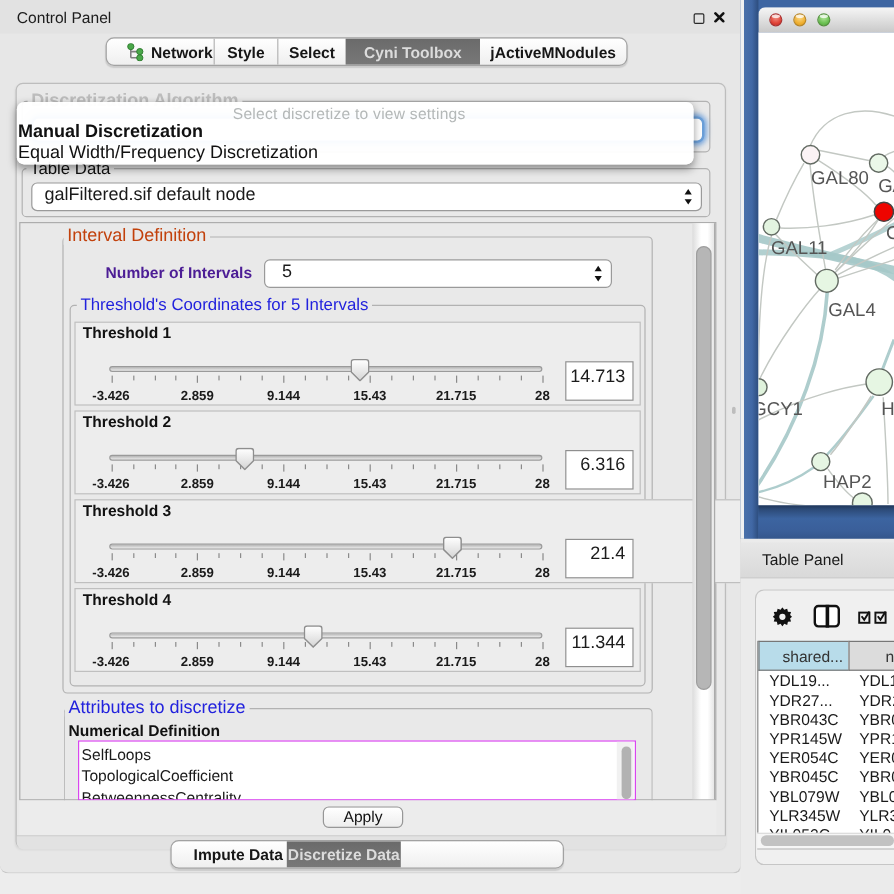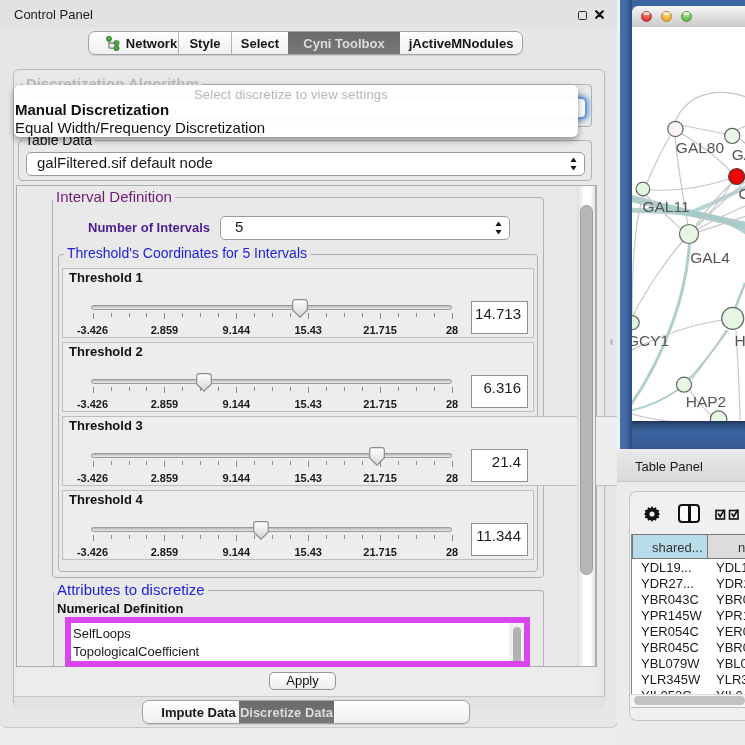--- a/index.html
+++ b/index.html
@@ -61,21 +61,21 @@
           <svg width="7" height="14" viewBox="0 0 7 14">
             <path d="M3.5 0.5 L6.5 5 H0.5 Z" fill="#111"></path>
             <path d="M3.5 13.5 L6.5 9 H0.5 Z" fill="#111"></path>
           </svg>
         </div>
     </div>
 
     <div class="abs" style="left:16px;top:185px;width:581px;height:482px;border:1px solid #adadad;background:#e9e9e9;box-sizing:border-box;"></div>
 
     <div class="groupbox" style="left:52px;top:197px;width:490px;height:379px;"></div>
-    <div class="grouptitle" style="left:53px;top:189px;color:#701a75;font-size:15px;line-height:15px;text-align:right;">Interval Definition</div>
+    <div class="grouptitle" style="left:53px;top:189px;color:#c2410c;font-size:15px;line-height:15px;text-align:right;">Interval Definition</div>
 
     <div class="txt" style="left:88px;top:220px;font-size:13px;font-weight:bold;color:#4c1d95;">Number of Intervals</div>
     <div class="combo" style="left:220px;top:216px;width:288px;height:22px;">
       <div class="txt" style="left:14px;top:1px;font-size:15px;">5</div>
       <div class="ar">
           <svg width="7" height="14" viewBox="0 0 7 14">
             <path d="M3.5 0.5 L6.5 5 H0.5 Z" fill="#111"></path>
             <path d="M3.5 13.5 L6.5 9 H0.5 Z" fill="#111"></path>
           </svg>
         </div>
@@ -247,21 +247,21 @@
               </linearGradient>
             </defs>
           </svg>
           <div class="vbox" style="left:408px;top:32px;">11.344</div>
         </div>
       </div>
 
     <div class="groupbox" style="left:53px;top:590px;width:489px;height:90px;border-bottom:none;border-radius:4px 4px 0 0;"></div>
     <div class="grouptitle" style="left:54px;top:582px;color:#2222dd;font-size:15px;line-height:15px;">Attributes to discretize</div>
     <div class="txt" style="left:57px;top:601px;font-size:13px;font-weight:bold;color:#111;">Numerical Definition</div>
-    <div class="abs" style="left:65px;top:617px;width:465px;height:50px;background:#fff;border:6px solid #d946ef;box-sizing:border-box;overflow:hidden;">
+    <div class="abs" style="left:65px;top:617px;width:465px;height:50px;background:#fff;border:1px solid #d946ef;box-sizing:border-box;overflow:hidden;">
       <div class="txt" style="left:2px;top:3px;font-size:13px;color:#1a1a1a;">SelfLoops</div>
       <div class="txt" style="left:2px;top:21px;font-size:13px;color:#1a1a1a;">TopologicalCoefficient</div>
       <div class="txt" style="left:2px;top:39px;font-size:13px;color:#1a1a1a;">BetweennessCentrality</div>
       <div class="abs" style="right:1px;top:0;width:14px;height:50px;background:#f1f1f1;"></div>
       <div class="abs" style="right:3px;top:4px;width:8px;height:44px;background:#b2b2b2;border-radius:4px;"></div>
     </div>
 
     <div class="abs" style="left:577px;top:186px;width:19px;height:480px;background:linear-gradient(90deg,#dcdcdc,#ffffff 40%,#ffffff 70%,#e6e6e6);border-right:1px solid #ababab;box-sizing:border-box;"></div>
     <div class="abs" style="left:580px;top:205px;width:13px;height:370px;background:#b6b6b6;border:1px solid #9e9e9e;border-radius:7px;box-sizing:border-box;"></div>
 

